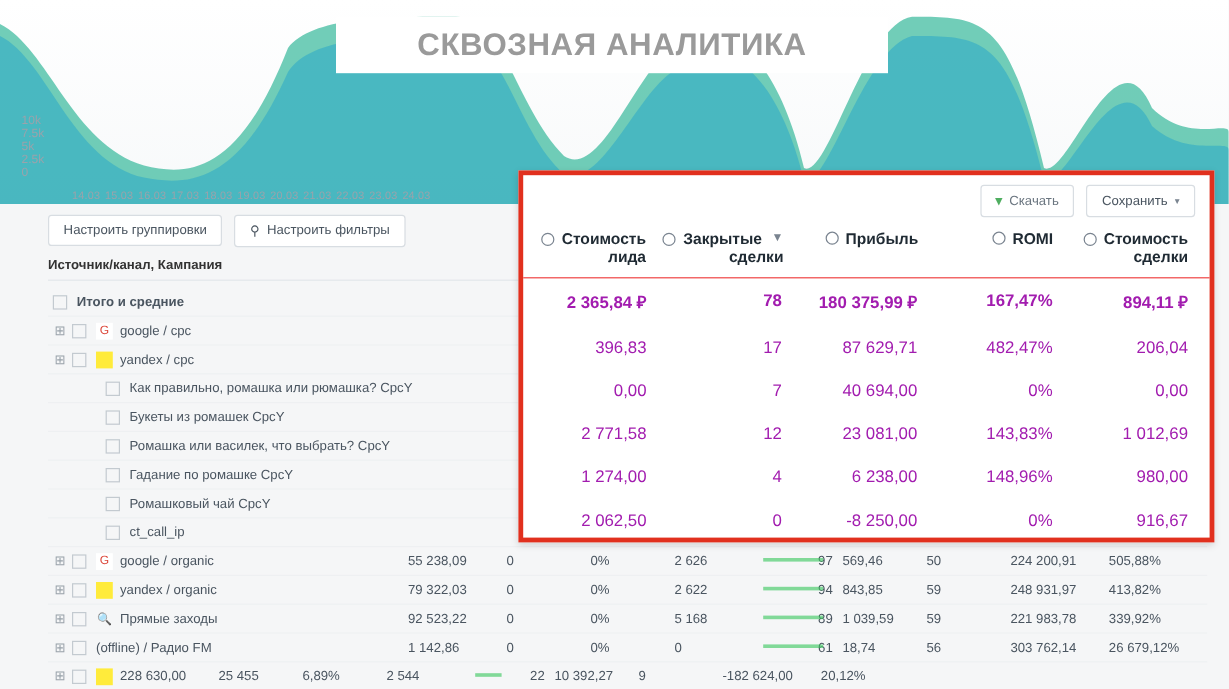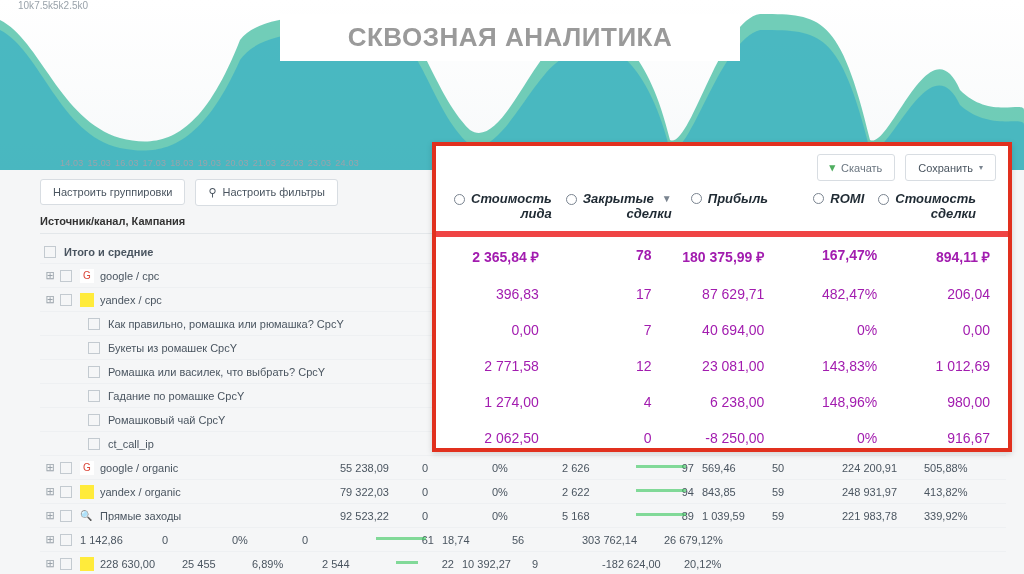--- a/index.html
+++ b/index.html
@@ -17,21 +17,21 @@
   
   .chart-bg {
     position: absolute;
     top: 0; left: 0;
     width: 1024px; height: 170px;
     background: linear-gradient(180deg,#fff 0%,#f7f9fa 100%);
   }
   .chart-bg svg { width: 100%; height: 100%; display:block;}
   .y-ticks {
     position:absolute; left:18px; top:0; height:150px;
-    display:flex; flex-direction:row; justify-content:flex-end;
+    display:flex; flex-direction:column; justify-content:flex-end;
     font-size:10px; color:#9aa3ab;
   }
   .x-ticks {
     position:absolute; bottom:2px; left:60px; right:10px;
     display:flex; gap:4px; font-size:9px; color:#9aa3ab; letter-spacing:.2px;
   }
 
   .title-overlay {
     position: absolute;
     top: 14px; left: 280px;
@@ -104,22 +104,22 @@
   .overlay-panel{
     position:absolute; top:142px; left:432px; width:580px; height:310px;
     border:4px solid #e1301e; background:#fff;
     box-shadow:0 2px 6px rgba(0,0,0,.15);
     z-index:20;
   }
   .ov-top{
     display:flex; justify-content:flex-end; gap:10px; padding:8px 12px 4px;
   }
   .ov-head{
-    display:flex; padding:6px 18px 10px; border-bottom:6px solid #ef4444;
-    font-weight:600; font-size:13px; color:#1f2a33;font-style:italic;
+    display:flex; padding:6px 4px 10px; border-bottom:1px solid #ef4444;
+    font-weight:600; font-size:13px; color:#1f2a33;
   }
   .ov-head .och{ flex:1; text-align:right; padding-right:14px; display:flex; justify-content:flex-end; align-items:flex-start; gap:6px;}
   .ov-head .och .ring{ width:11px;height:11px;border:1.5px solid #7a8490;border-radius:50%; margin-top:2px;}
   .ov-head .och.two-line{ flex-direction:column; align-items:flex-end; gap:0;}
   .ov-head .och.two-line .line1{ display:flex; gap:6px; align-items:center;}
   .ov-row{ display:flex; padding:10px 4px; font-size:14px; color:#a21caf;}
   .ov-row.bold{ font-weight:700;}
   .ov-row .oc{ flex:1; text-align:right; padding-right:14px;}
   .sort-arrow{ color:#7a8490; font-size:10px; margin-left:2px;}
 </style>
@@ -269,20 +269,21 @@
         <span class="c">5 168</span>
         <span class="bar-cell"><span class="mini" style="width:50px"></span>89</span>
         <span class="c">1 039,59</span>
         <span class="c">59</span>
         <span class="c wide">221 983,78</span>
         <span class="c wide">339,92%</span>
       </div>
       <div class="row">
         <span class="exp">⊞</span>
         <span class="cb"></span>
+        <span class="name">(offline) / Радио FM</span>
         <span class="c wide">1 142,86</span>
         <span class="c">0</span>
         <span class="c">0%</span>
         <span class="c">0</span>
         <span class="bar-cell"><span class="mini" style="width:50px"></span>61</span>
         <span class="c">18,74</span>
         <span class="c">56</span>
         <span class="c wide">303 762,14</span>
         <span class="c wide">26 679,12%</span>
       </div>

